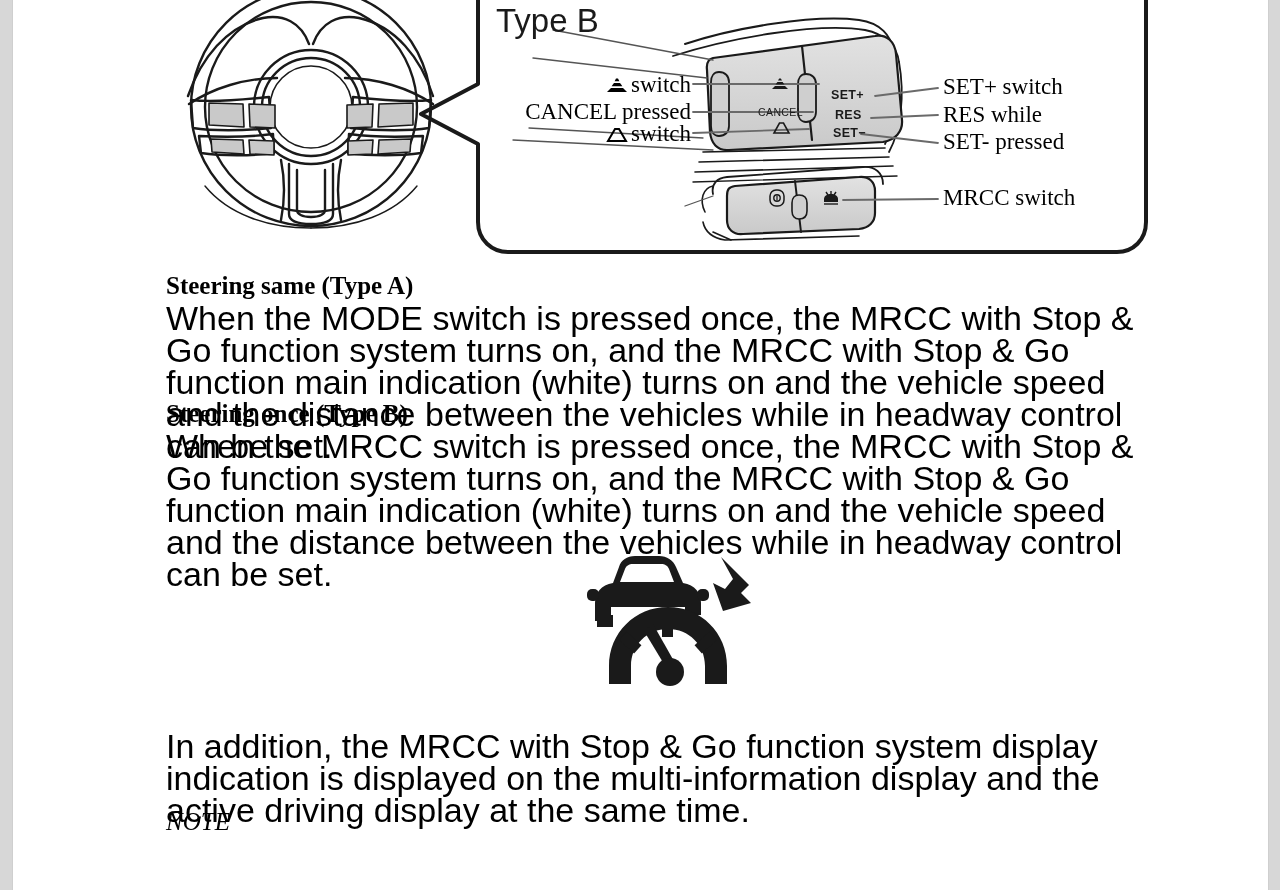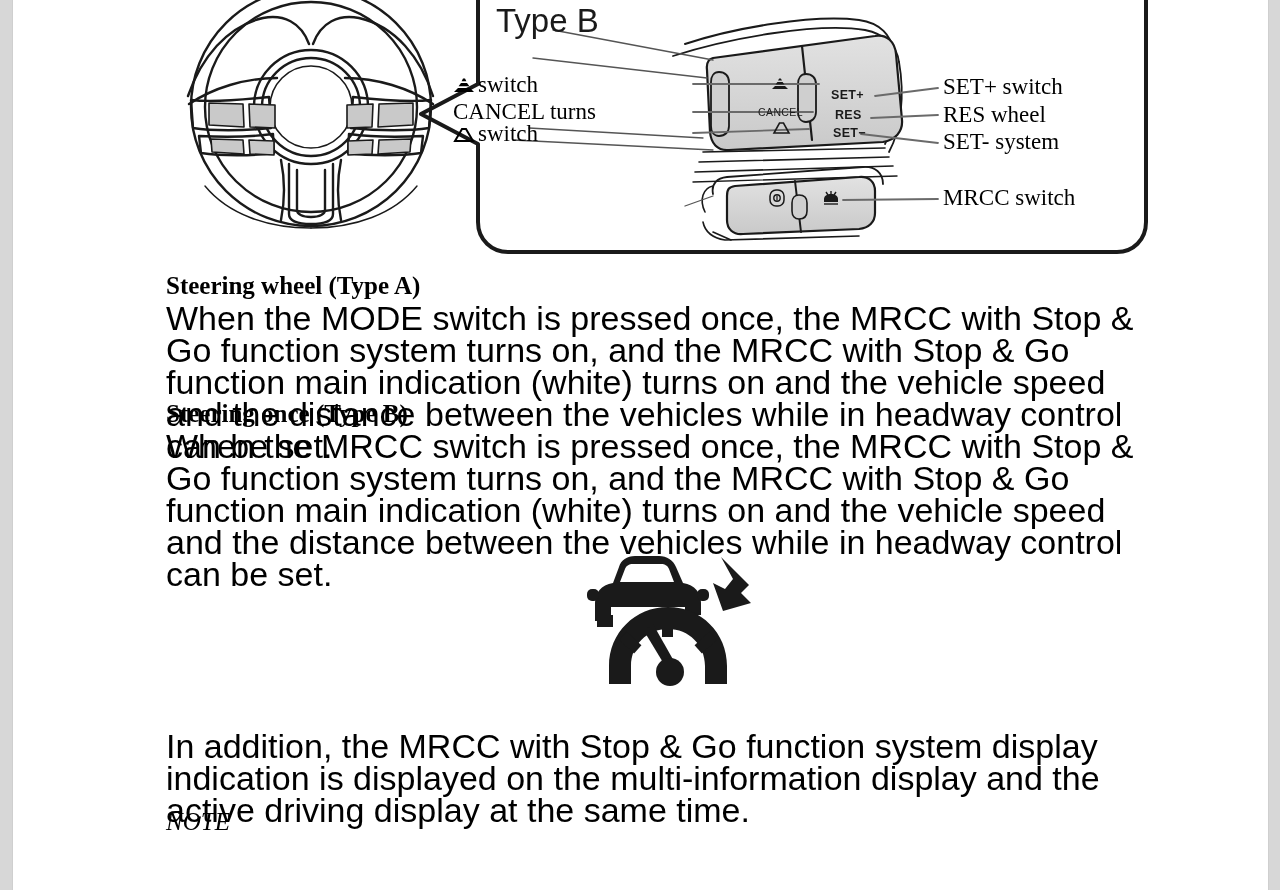--- a/index.html
+++ b/index.html
@@ -53,21 +53,21 @@
   }
 
   
   .calloutlbl {
     position: absolute;
     font-family: "Liberation Serif", "DejaVu Serif", serif;
     font-size: 23px;
     color: #000000;
     white-space: nowrap;
   }
-  .calloutlbl.right-align { }
+  .calloutlbl.right-align { text-align: right; }
 
   .icon-inline {
     display: inline-block;
     vertical-align: -2px;
     margin-right: 3px;
   }
 
   
   .body-block {
     position: absolute;
@@ -266,38 +266,38 @@
       <div class="calloutlbl right-align" style="left:440px; top:72px; width:238px;">
         <span class="icon-inline">
           <svg width="22" height="17" viewBox="0 0 22 17" xmlns="http://www.w3.org/2000/svg">
             <path d="M1 15 L21 15 L17 11 L5 11 Z" fill="#000"></path>
             <path d="M5.6 9.2 L16.4 9.2 L14 6 L8 6 Z" fill="#000"></path>
             <path d="M8.6 4.2 L13.4 4.2 L12 1.6 L10 1.6 Z" fill="#000"></path>
           </svg>
         </span><span>switch</span>
       </div>
 
-      <div class="calloutlbl right-align" style="left:440px; top:99px; width:238px;">CANCEL turns</div>
+      <div class="calloutlbl right-align" style="left:440px; top:99px; width:238px;">CANCEL pressed</div>
 
       <div class="calloutlbl right-align" style="left:440px; top:121px; width:238px;">
         <span class="icon-inline">
           <svg width="22" height="17" viewBox="0 0 22 17" xmlns="http://www.w3.org/2000/svg">
             <path d="M2 15 L20 15 L13 3 L9 3 Z" fill="none" stroke="#000" stroke-width="2"></path>
           </svg>
         </span><span>switch</span>
       </div>
 
       <div class="calloutlbl" style="left:930px; top:74px;text-align:center;">SET+ switch</div>
-      <div class="calloutlbl" style="left:930px; top:102px;">RES wheel</div>
-      <div class="calloutlbl" style="left:930px; top:129px;">SET- system</div>
+      <div class="calloutlbl" style="left:930px; top:102px;">RES while</div>
+      <div class="calloutlbl" style="left:930px; top:129px;">SET- pressed</div>
       <div class="calloutlbl" style="left:930px; top:185px;text-align:center;">MRCC switch</div>
     </div>
 
     <div class="body-block" style="top:270px;">
-      <h3 class="sub">Steering wheel (Type A)</h3>
+      <h3 class="sub">Steering same (Type A)</h3>
       <p class="para">When the MODE switch is pressed once, the MRCC with Stop &amp; Go function system turns on, and the MRCC with Stop &amp; Go function main indication (white) turns on and the vehicle speed and the distance between the vehicles while in headway control can be set.</p>
     </div>
 
     <div class="body-block" style="top:398px;">
       <h3 class="sub">Steering once (Type B)</h3>
       <p class="para">When the MRCC switch is pressed once, the MRCC with Stop &amp; Go function system turns on, and the MRCC with Stop &amp; Go function main indication (white) turns on and the vehicle speed and the distance between the vehicles while in headway control can be set.</p>
     </div>
 
     <div id="mrcc-symbol">
       <svg width="190" height="150" viewBox="0 0 190 150" xmlns="http://www.w3.org/2000/svg">

